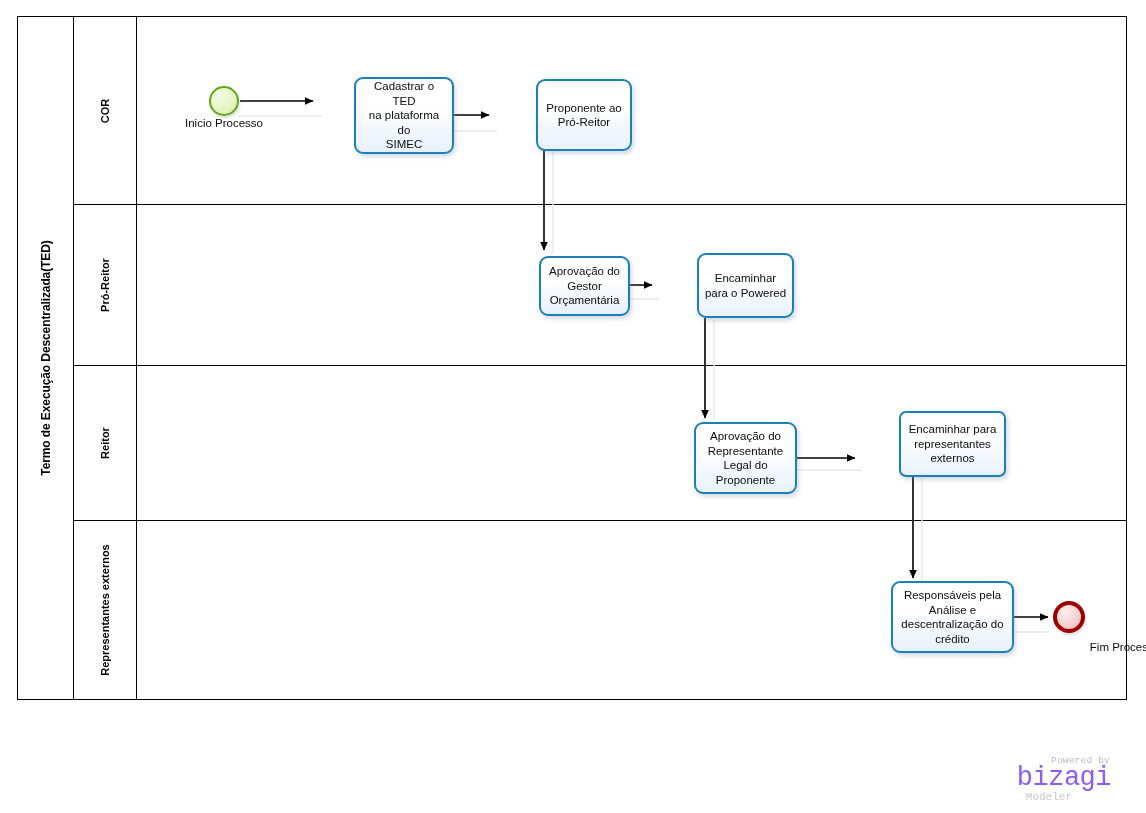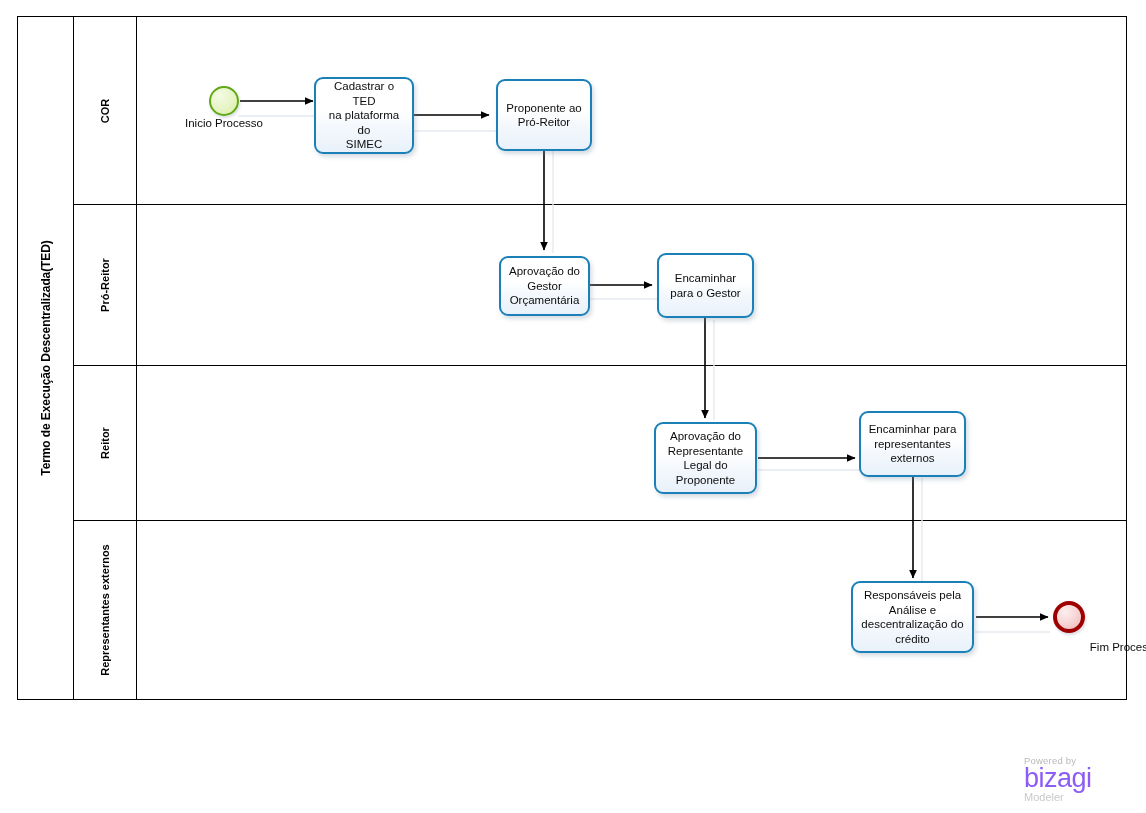--- a/index.html
+++ b/index.html
@@ -93,20 +93,21 @@
     box-shadow: 2px 3px 4px rgba(120,140,160,0.30);
     display: flex;
     align-items: center;
     justify-content: center;
     text-align: center;
     color: #0c0c0c;
     font-size: 11.5px;
     line-height: 14.5px;
     padding: 2px 5px;
     z-index: 5;
+    margin-left: 40px;
   }
   .task-label { display: block; white-space: pre-line; }
 
   
   .event {
     position: absolute;
     border-radius: 50%;
     z-index: 5;
   }
   .start-event {
@@ -149,24 +150,26 @@
   }
   .flow-ghost {
     stroke: #e4e9ee;
     stroke-width: 1.4;
     fill: none;
   }
 
   
   .bizagi {
     position: absolute;
-    left: 1024px;
+    left: 1002px;
     top: 755px;
     width: 110px;
     height: 48px;
+    text-align: right;
+    font-family: Liberation Mono, monospace;
   }
   .bizagi-powered {
     font-size: 9.5px;
     color: #b9b9b9;
     letter-spacing: 0.2px;
     line-height: 11px;
     padding-right: 2px;
   }
   .bizagi-name {
     font-size: 27px;
@@ -275,31 +278,31 @@
   </div>
 
   <div class="task" style="left:499px; top:256px; width:91px; height:60px;">
     <span class="task-label">Aprovação do
 Gestor
 Orçamentária</span>
   </div>
 
   <div class="task" style="left:657px; top:253px; width:97px; height:65px;">
     <span class="task-label">Encaminhar
-para o Gestor</span>
+para o Powered</span>
   </div>
 
   <div class="task" style="left:654px; top:422px; width:103px; height:72px;">
     <span class="task-label">Aprovação do
 Representante
 Legal do
 Proponente</span>
   </div>
 
-  <div class="task" style="left:859px; top:411px; width:107px; height:66px;">
+  <div class="task" style="left:859px; top:411px; width:107px; height:66px;border-radius:7px;">
     <span class="task-label">Encaminhar para
 representantes
 externos</span>
   </div>
 
   <div class="task" style="left:851px; top:581px; width:123px; height:72px;text-align:center;">
     <span class="task-label">Responsáveis pela
 Análise e
 descentralização do
 crédito</span>

